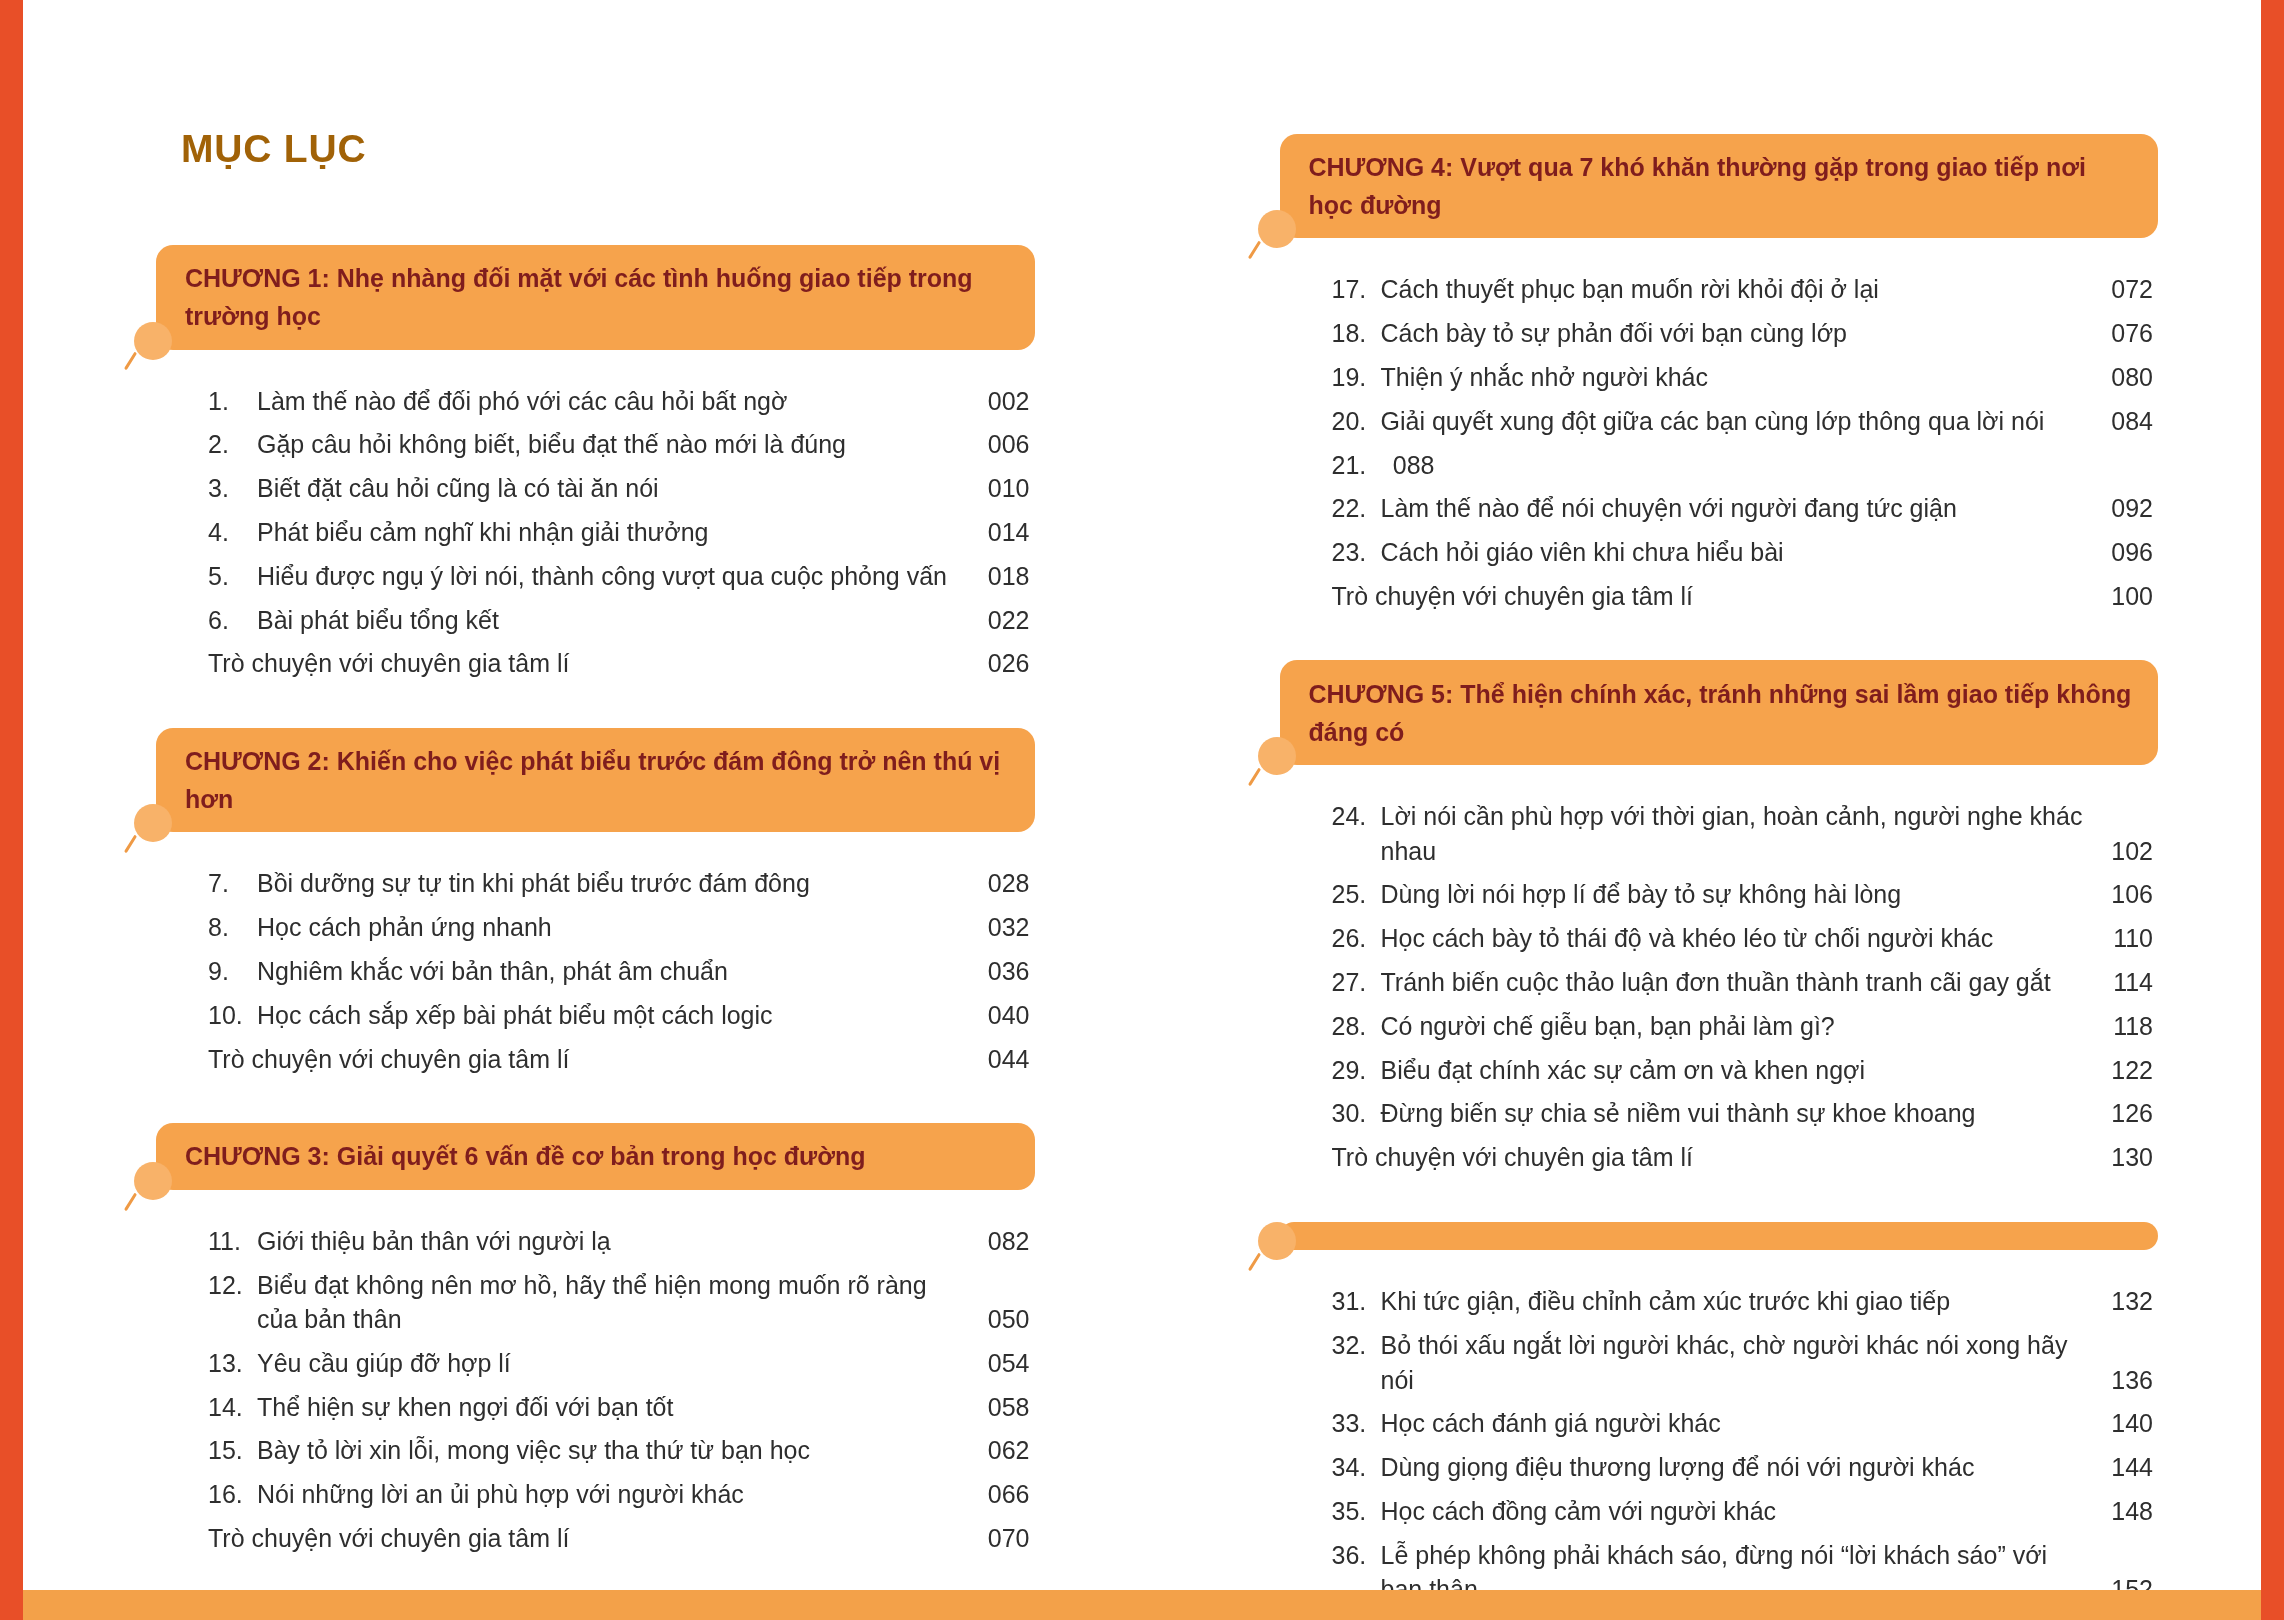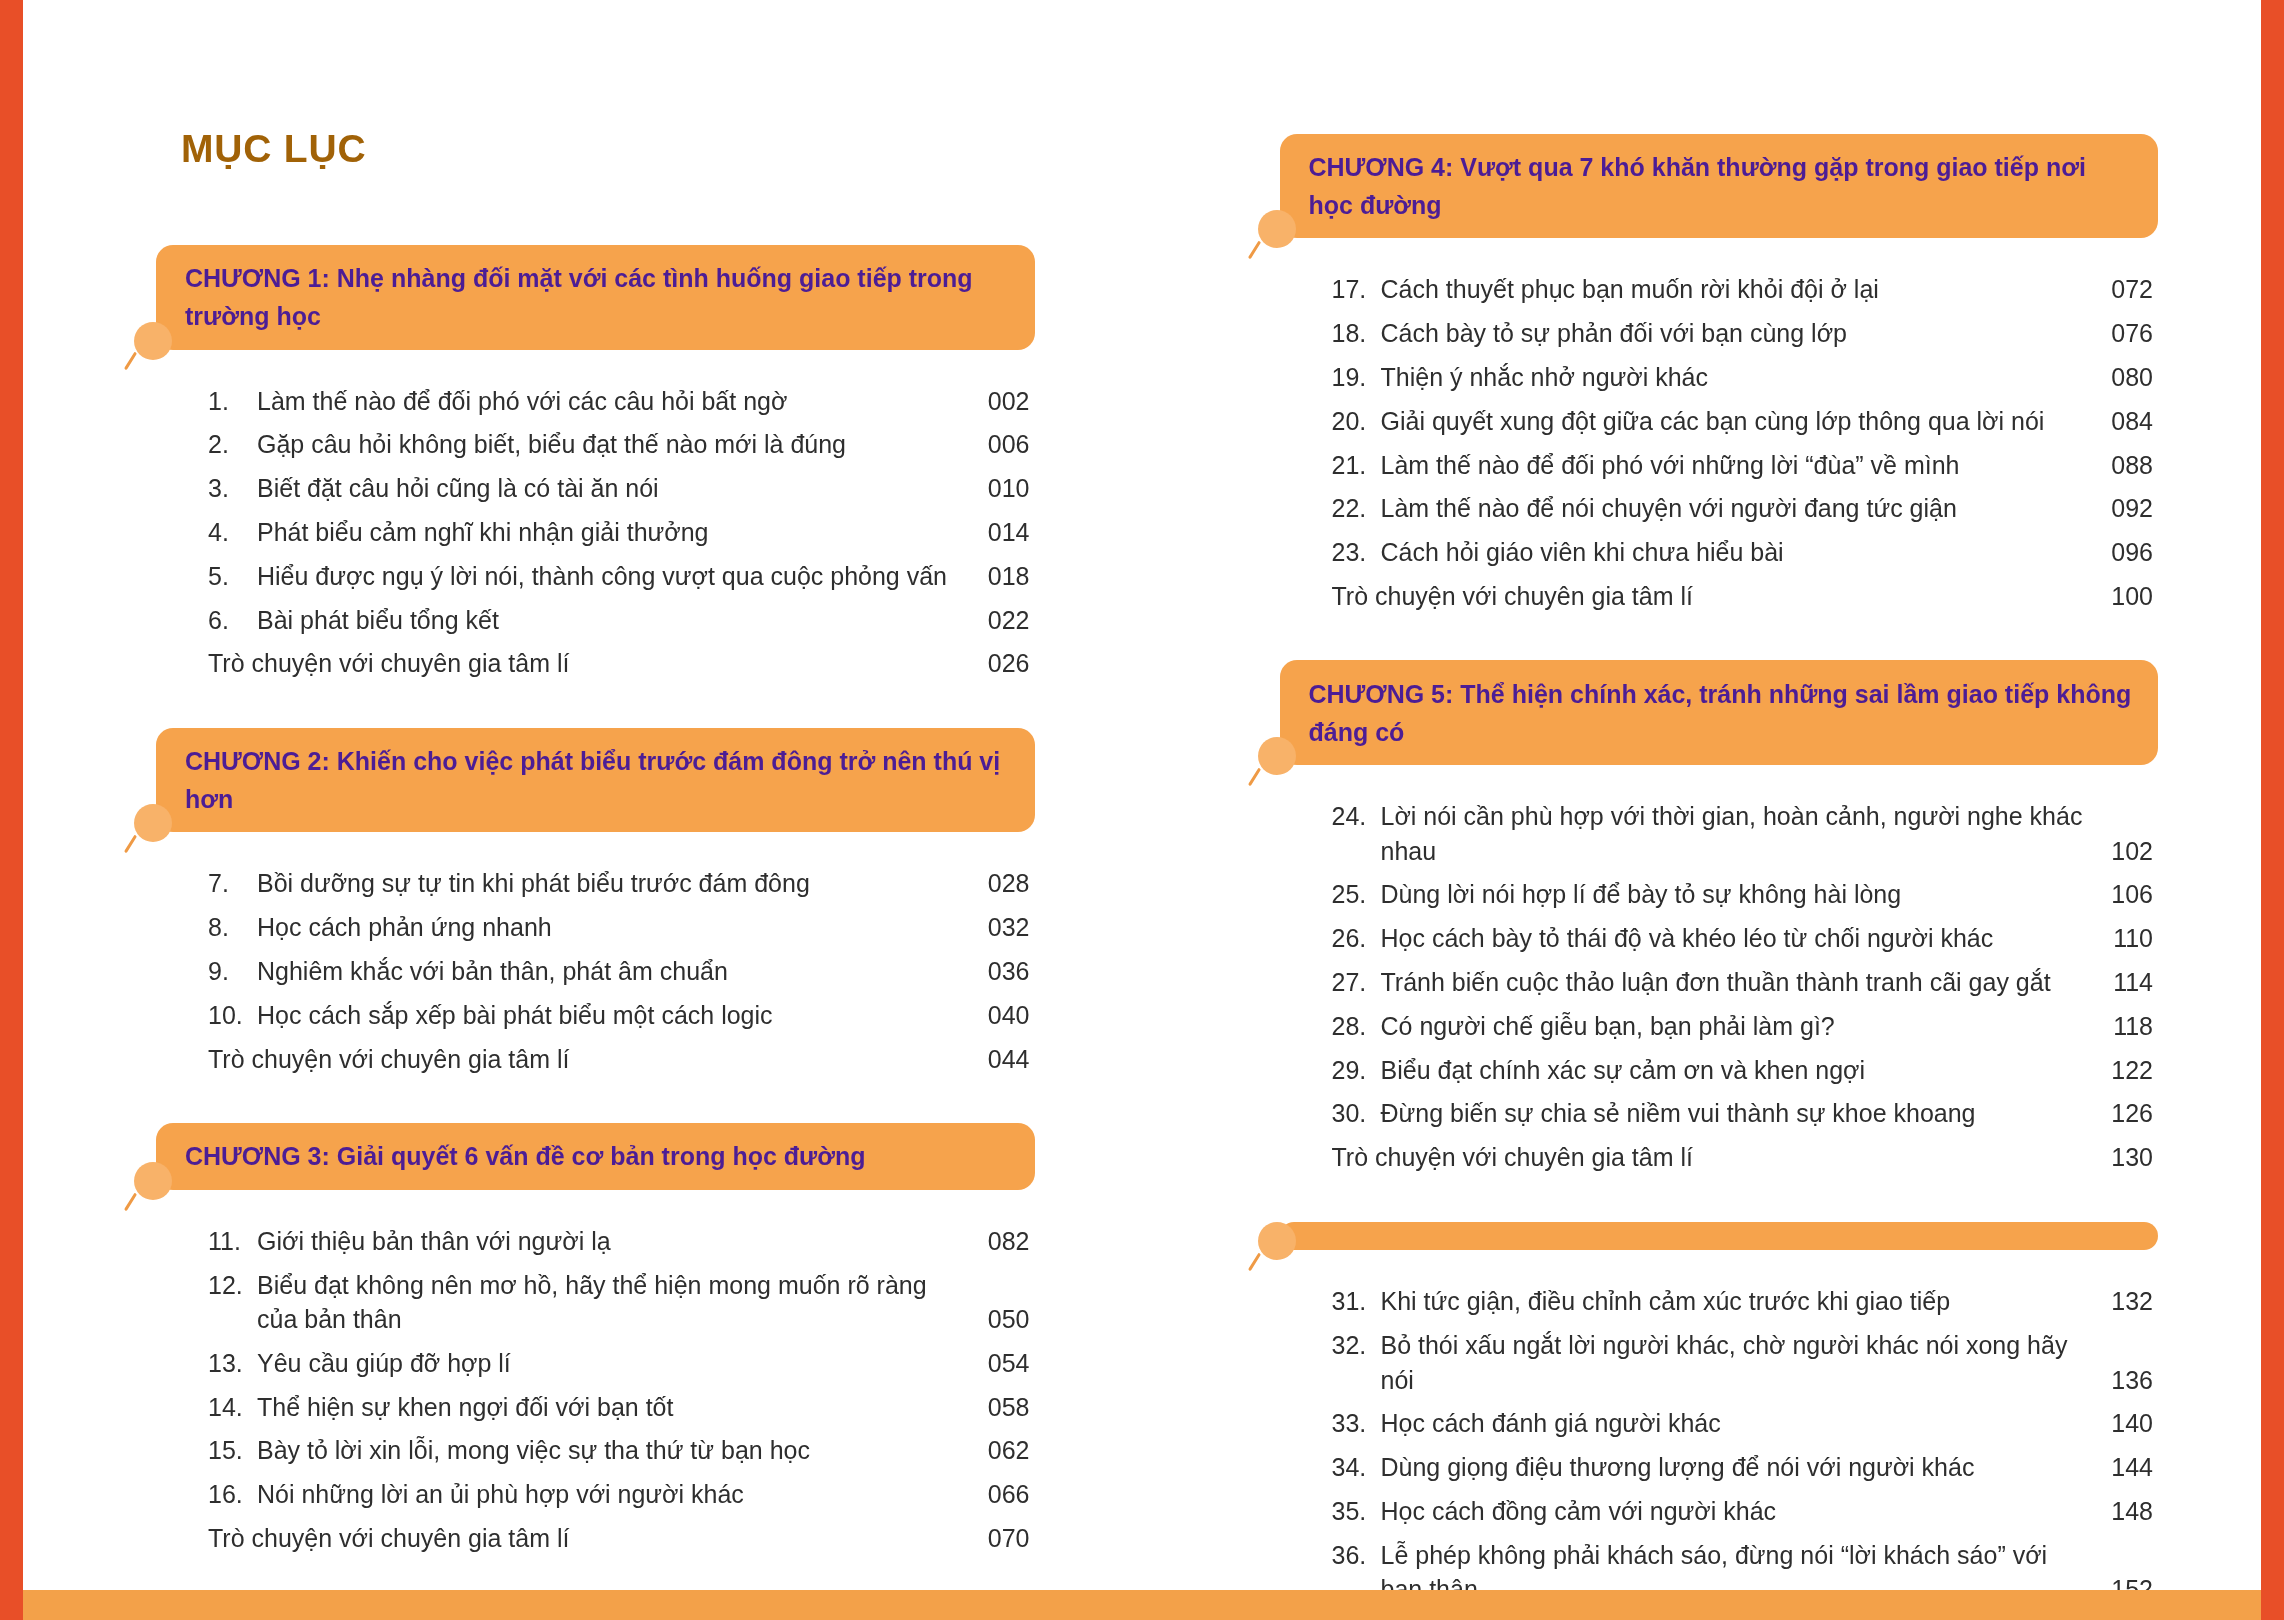--- a/index.html
+++ b/index.html
@@ -31,21 +31,21 @@
   .col-right .chapter-first{margin-top:11.8px;}
 
   .chapter-header{
     position:relative;
     background:#F6A34C;
     border-radius:17px;
     padding:14.3px 23.6px 14.3px 29px;
     margin-bottom:34px;
   }
   .chapter-header-text{
-    font-weight:bold;font-size:25px;line-height:1.52;color:#4c1d95;
+    font-weight:bold;font-size:25px;line-height:1.52;color:#7f1d1d;
     display:block;
   }
   .bubble-circle{
     position:absolute;left:-22px;bottom:-10px;
     width:38px;height:38px;border-radius:50%;
     background:#F8B269;
   }
   .bubble-circle::after{
     content:"";position:absolute;left:-5px;bottom:-11.8px;
     width:3.4px;height:20px;background:#EF9A45;border-radius:2.5px;
@@ -211,21 +211,20 @@
             <span class="title">Thiện ý nhắc nhở người khác</span>
             <span class="page">080</span>
           </li>
           <li class="entry">
             <span class="num">20.</span>
             <span class="title">Giải quyết xung đột giữa các bạn cùng lớp thông qua lời nói</span>
             <span class="page">084</span>
           </li>
           <li class="entry">
             <span class="num">21.</span>
-            <span class="title">Làm thế nào để đối phó với những lời “đùa” về mình</span>
             <span class="page">088</span>
           </li>
           <li class="entry">
             <span class="num">22.</span>
             <span class="title">Làm thế nào để nói chuyện với người đang tức giận</span>
             <span class="page">092</span>
           </li>
           <li class="entry">
             <span class="num">23.</span>
             <span class="title">Cách hỏi giáo viên khi chưa hiểu bài</span>

